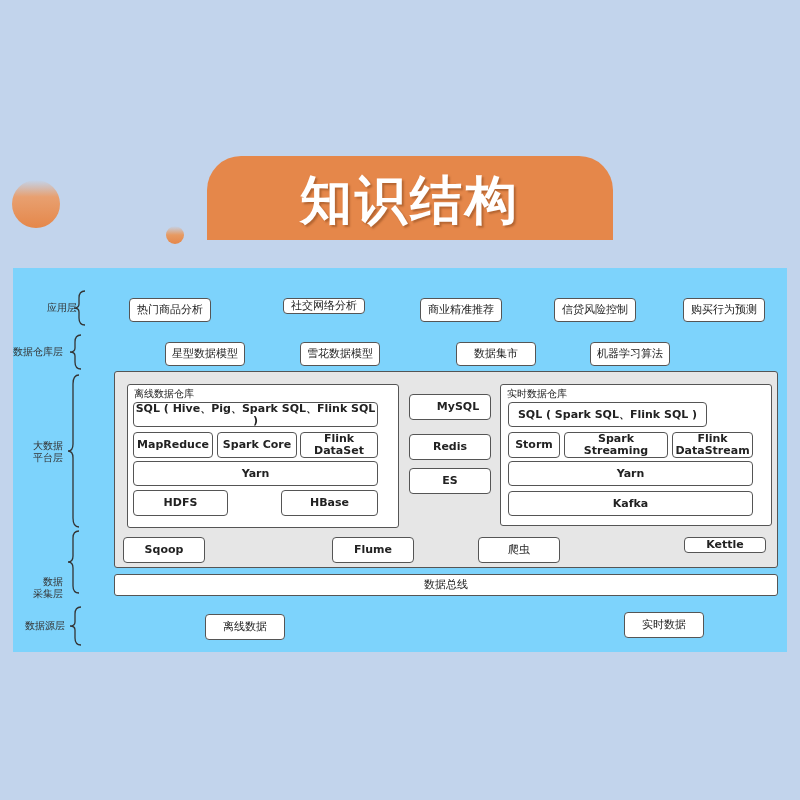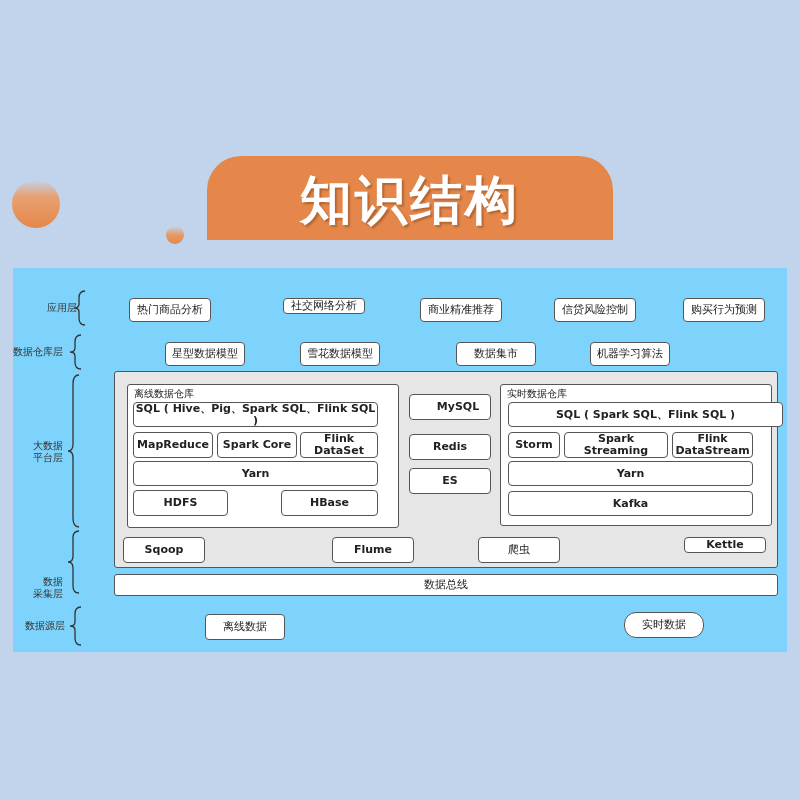--- a/index.html
+++ b/index.html
@@ -111,35 +111,35 @@
       <div class="box" style="left:5px;top:105px;width:95px;height:26px;">HDFS</div>
       <div class="box" style="left:153px;top:105px;width:97px;height:26px;">HBase</div>
     </div>
 
     <div class="box" style="left:294px;top:22px;width:82px;height:26px;padding-left:16px;">MySQL</div>
     <div class="box" style="left:294px;top:62px;width:82px;height:26px;">Redis</div>
     <div class="box" style="left:294px;top:96px;width:82px;height:26px;">ES</div>
 
     <div class="warehouse" style="left:385px;top:12px;width:272px;height:142px;">
       <div class="wh-title">实时数据仓库</div>
-      <div class="box" style="left:7px;top:17px;width:275px;height:25px;">SQL ( Spark SQL、Flink SQL )</div>
+      <div class="box" style="left:7px;top:17px;width:199px;height:25px;">SQL ( Spark SQL、Flink SQL )</div>
       <div class="box" style="left:7px;top:47px;width:52px;height:26px;">Storm</div>
       <div class="box" style="left:63px;top:47px;width:104px;height:26px;">Spark Streaming</div>
       <div class="box" style="left:171px;top:47px;width:81px;height:26px;">Flink DataStream</div>
       <div class="box" style="left:7px;top:76px;width:245px;height:25px;">Yarn</div>
       <div class="box" style="left:7px;top:106px;width:245px;height:25px;">Kafka</div>
     </div>
 
     <div class="box" style="left:8px;top:165px;width:82px;height:26px;">Sqoop</div>
     <div class="box" style="left:217px;top:165px;width:82px;height:26px;">Flume</div>
     <div class="box cn" style="left:363px;top:165px;width:82px;height:26px;">爬虫</div>
     <div class="box" style="left:569px;top:165px;width:82px;height:16px;">Kettle</div>
   </div>
 
   <div class="box cn" style="left:101px;top:306px;width:664px;height:22px;border-radius:3px;">数据总线</div>
 
   <div class="layer-label" style="left:2px;top:352px;width:50px;">数据源层</div>
   <svg class="brace" style="left:56px;top:338px;height:40px;" viewBox="0 0 14 40">
       <path d="M12 1 Q6 1 6 8 L6 16 Q6 20 1 20 Q6 20 6 24 L6 32 Q6 39 12 39" fill="none" stroke="#333" stroke-width="1.3"></path>
     </svg>
   <div class="box cn" style="left:192px;top:346px;width:80px;height:26px;">离线数据</div>
-  <div class="box cn" style="left:611px;top:344px;width:80px;height:26px;border-radius:12px;">实时数据</div>
+  <div class="box cn" style="left:611px;top:344px;width:80px;height:26px;">实时数据</div>
 </div>
 
 </body></html>

